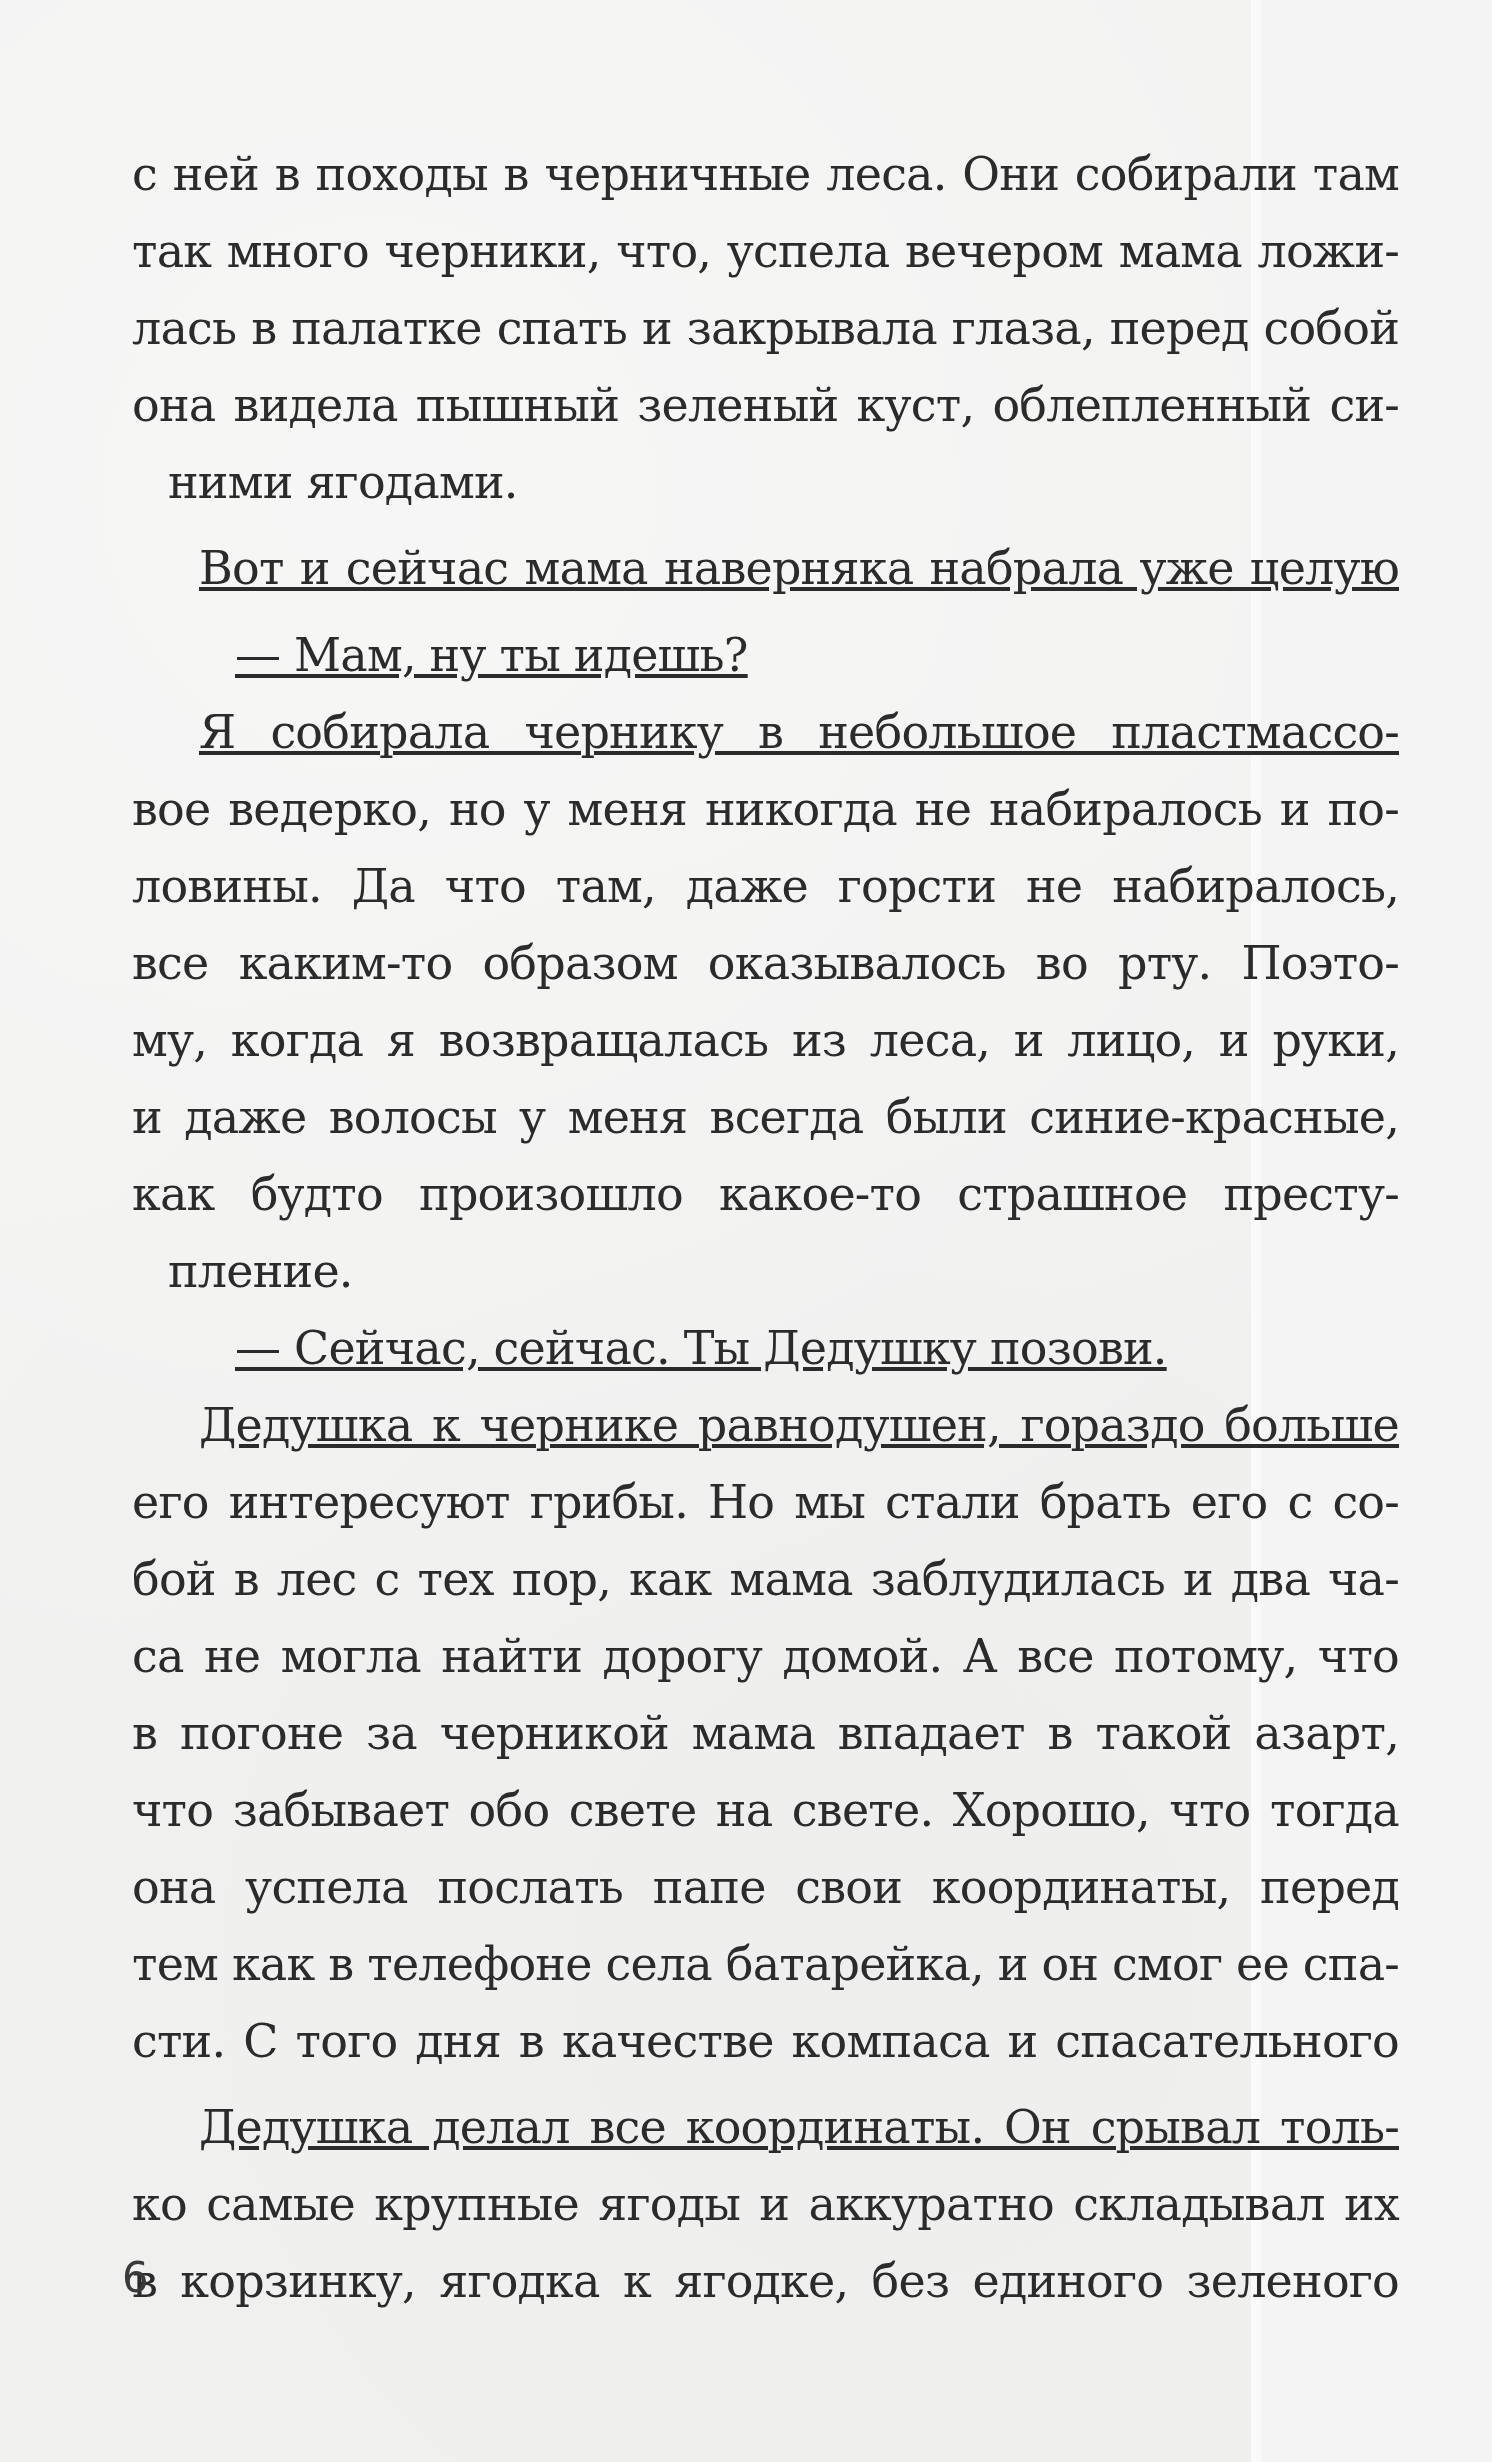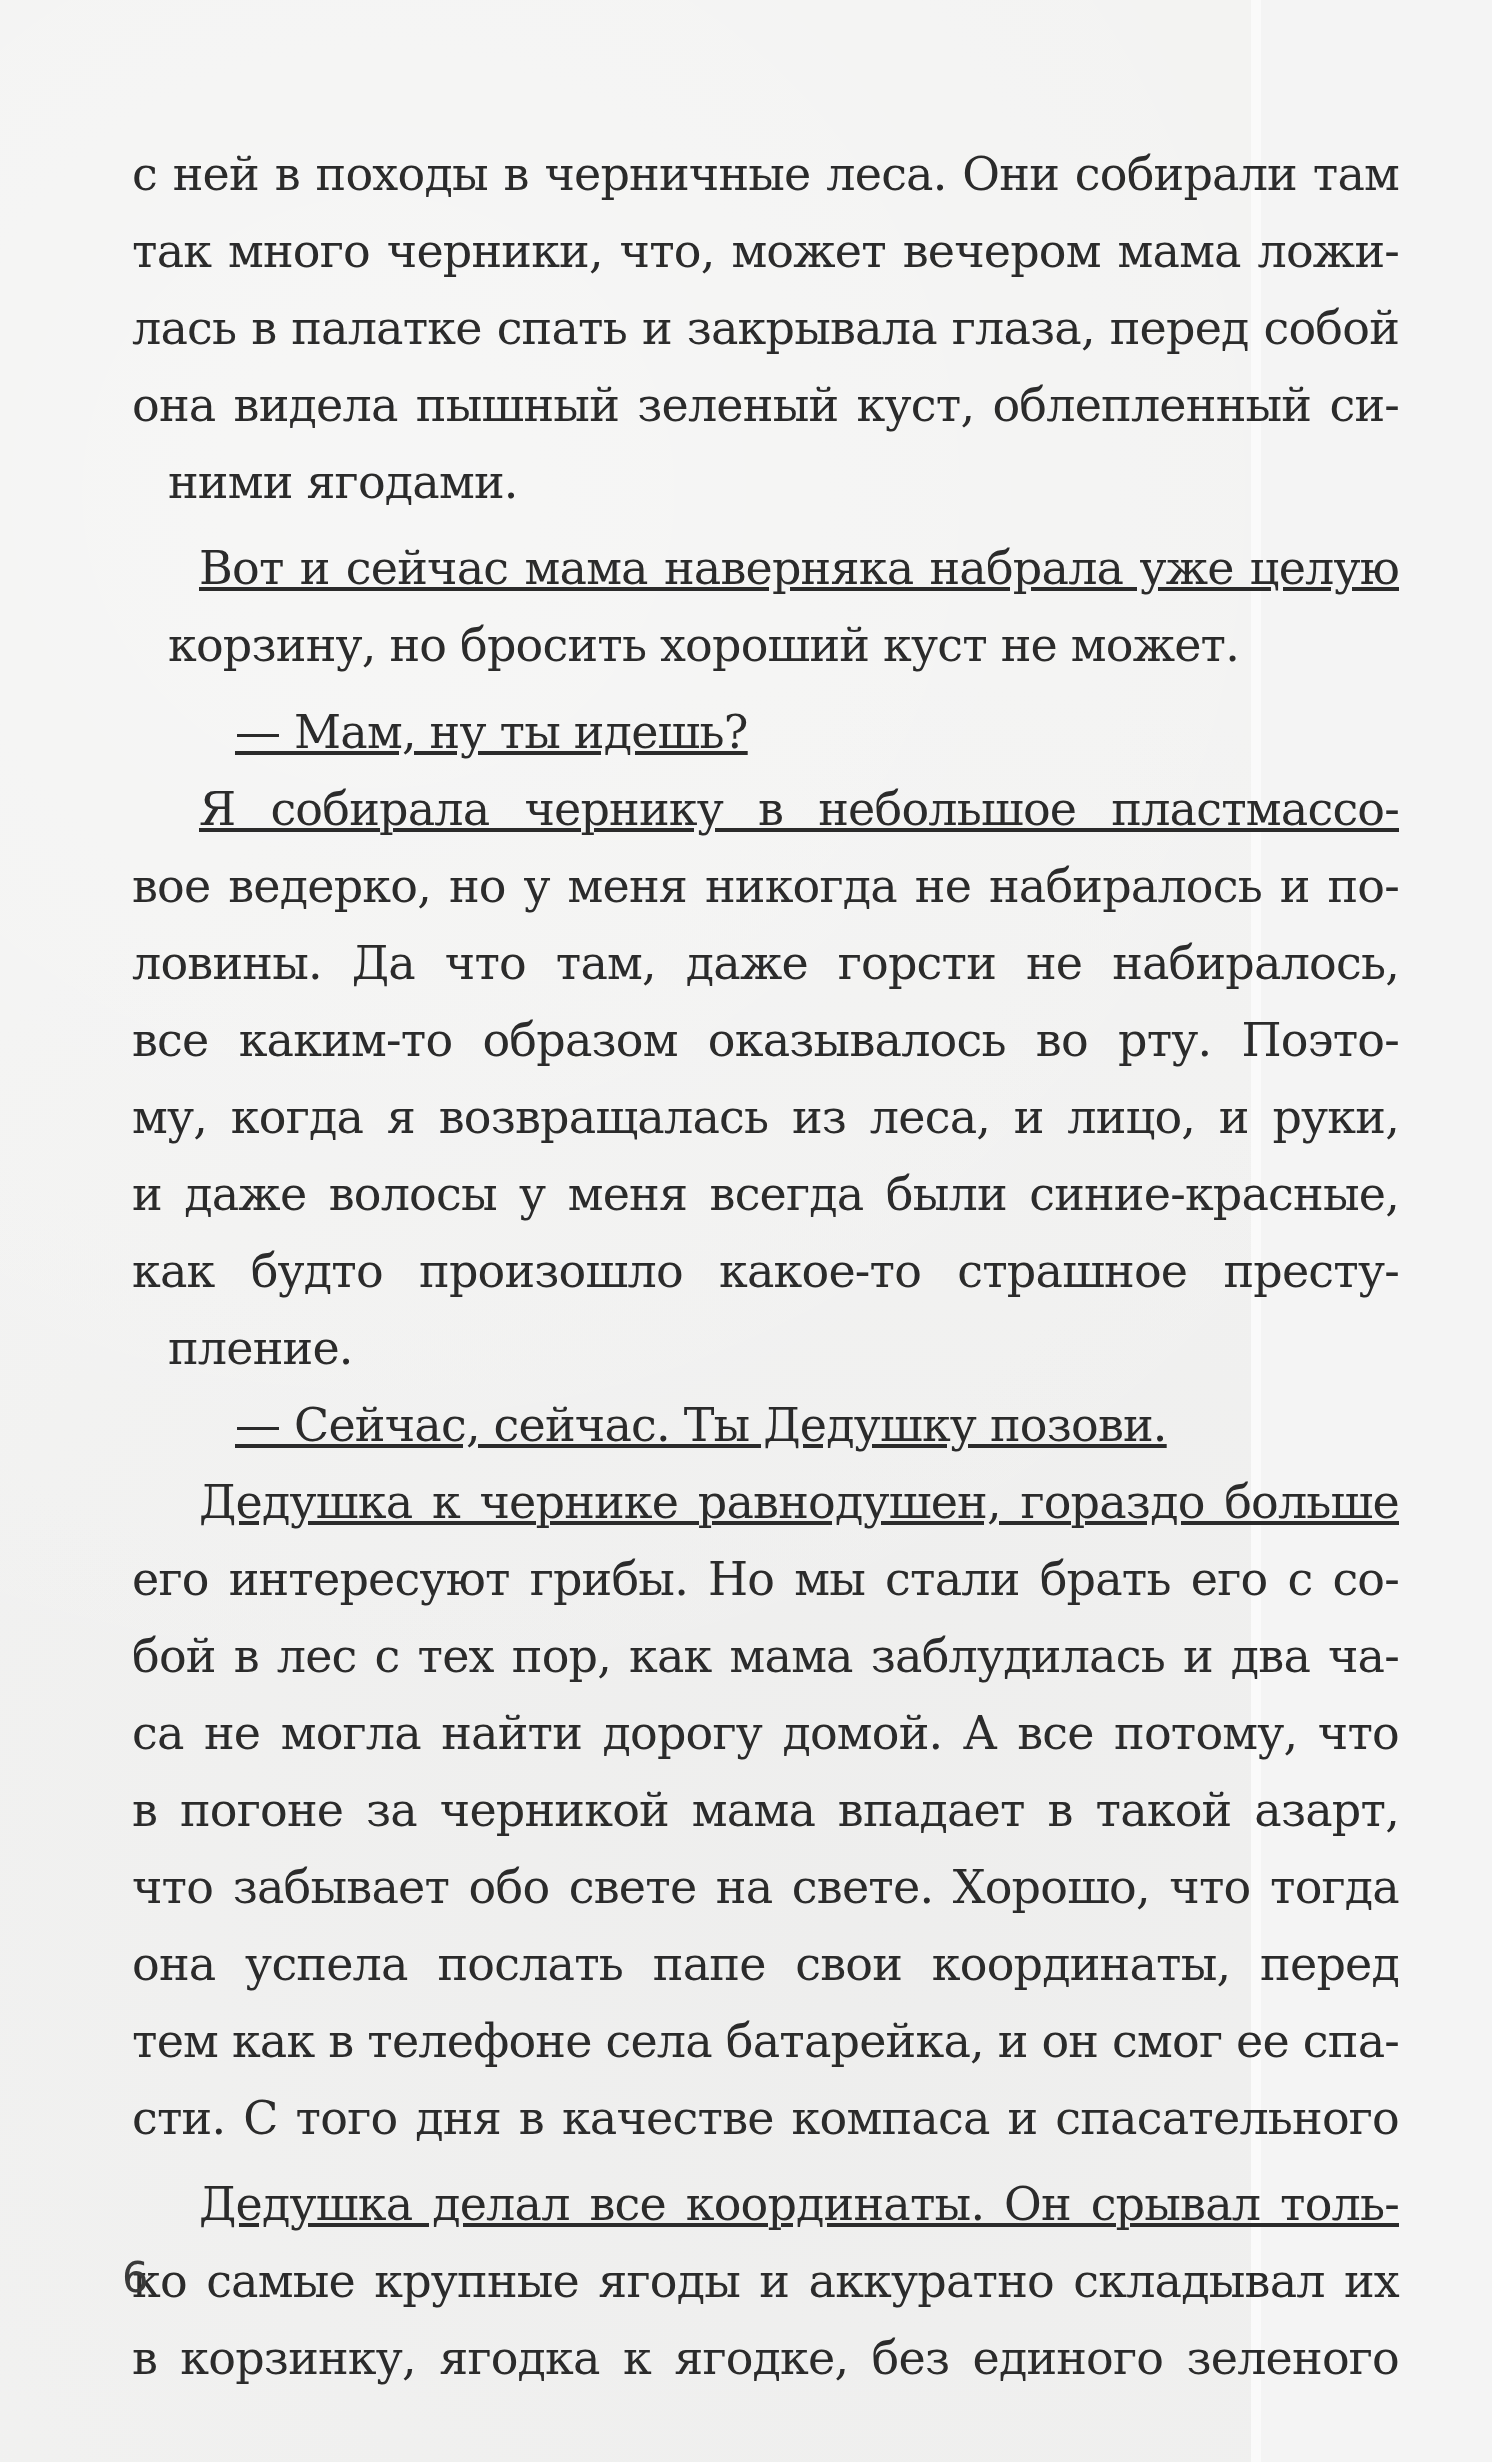--- a/index.html
+++ b/index.html
@@ -75,30 +75,29 @@
 </head>
 <body>
 
 <div class="page">
   <div class="right-edge"></div>
 
   <div class="text-block">
 
     <div>
       <span class="line">с ней в походы в черничные леса. Они собирали там</span>
-      <span class="line">так много черники, что, может вечером мама ложи-</span>
+      <span class="line">так много черники, что, успела вечером мама ложи-</span>
       <span class="line">лась в палатке спать и закрывала глаза, перед собой</span>
       <span class="line">она видела пышный зеленый куст, облепленный си-</span>
       <span class="line last">ними ягодами.</span>
     </div>
     <div class="para-gap"></div>
 
     <div>
       <span class="line indent">Вот и сейчас мама наверняка набрала уже целую</span>
-      <span class="line last">корзину, но бросить хороший куст не может.</span>
     </div>
     <div class="para-gap"></div>
 
     <div>
       <span class="line indent last">— Мам, ну ты идешь?</span>
     </div>
 
     <div>
       <span class="line indent">Я собирала чернику в небольшое пластмассо-</span>
       <span class="line">вое ведерко, но у меня никогда не набиралось и по-</span>

